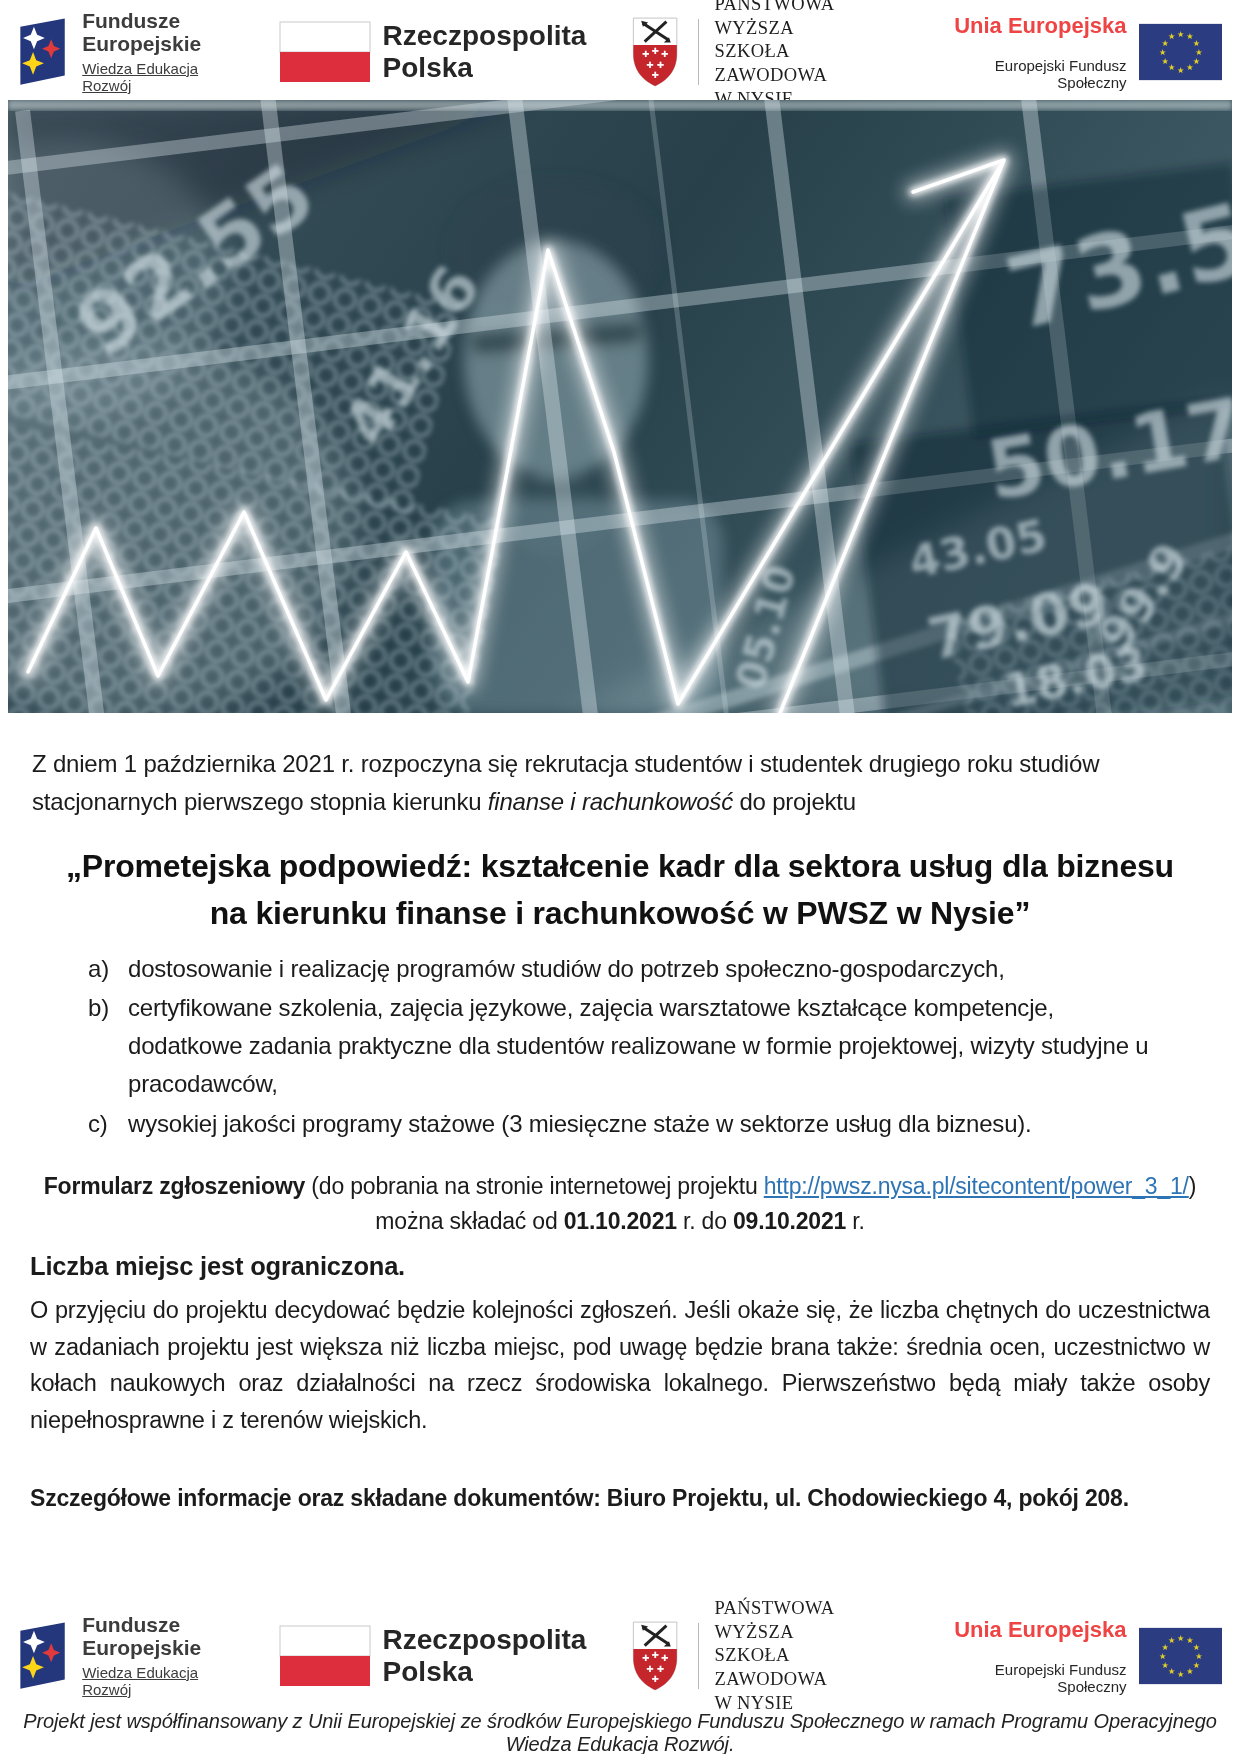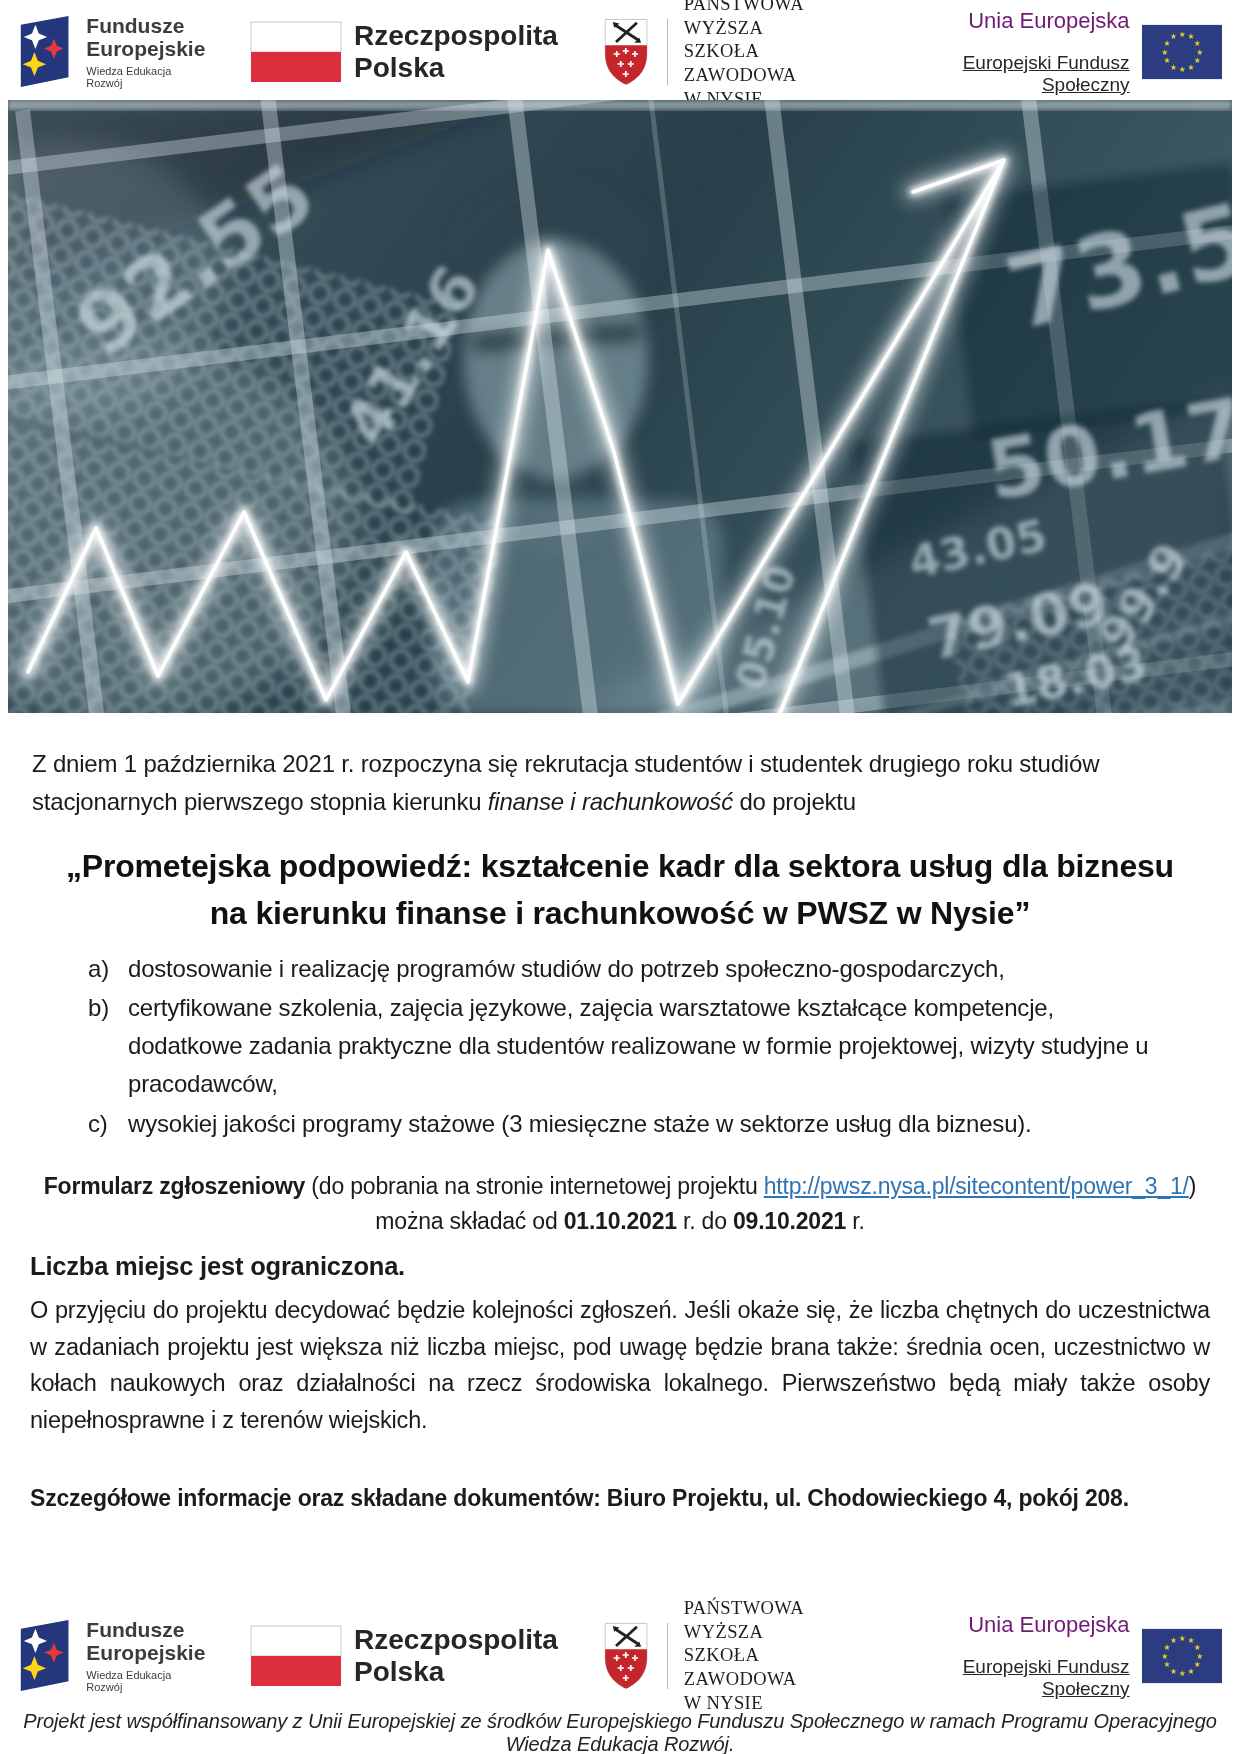--- a/index.html
+++ b/index.html
@@ -4,28 +4,28 @@
 <style>
   html,body{margin:0;padding:0;background:#ffffff;}
   .page{width:1240px;height:1754px;position:relative;margin:0 auto;background:#fff;
         font-family:"Liberation Sans",sans-serif;color:#1b1b1b;overflow:hidden;}
 
   
   .logo-row{display:flex;align-items:center;justify-content:space-between;
             padding:10px 18px 6px 14px;height:84px;gap:43px;}
   .logo{display:flex;align-items:center;gap:12px;}
   .fe-name{font-size:21px;font-weight:bold;line-height:1.08;color:#3c3c3c;}
-  .fe-sub{font-size:11px;color:#3c3c3c;margin-top:4px;}
+  .fe-sub{font-size:15px;color:#3c3c3c;margin-top:4px;text-decoration:underline;}
   .pl-text{font-size:28px;font-weight:bold;line-height:1.15;color:#262626;}
   .pwsz-divider{width:1px;height:66px;background:#b9b9b9;margin:0 4px;}
   .pwsz-text{font-family:"Liberation Serif",serif;font-size:18.5px;line-height:1.28;
              letter-spacing:.4px;color:#1d1d1d;}
   .eu-text{text-align:right;}
-  .eu-name{font-size:22px;font-weight:normal;color:#701a75;}
-  .eu-sub{font-size:19px;color:#262626;margin-top:18px;text-decoration:underline;}
+  .eu-name{font-size:22px;font-weight:bold;color:#ef4444;}
+  .eu-sub{font-size:15px;color:#262626;margin-top:18px;}
   .lh-block span{display:block;}
 
   
   .hero{margin:0 8px;height:613px;position:relative;overflow:hidden;background:#2c434d;}
   .hero svg{display:block;}
 
   
   .content{padding:0 30px;font-size:24px;letter-spacing:-0.2px;line-height:1.58;}
   .p-intro{margin:32px 2px 0 2px;}
   .em{font-style:italic;}

